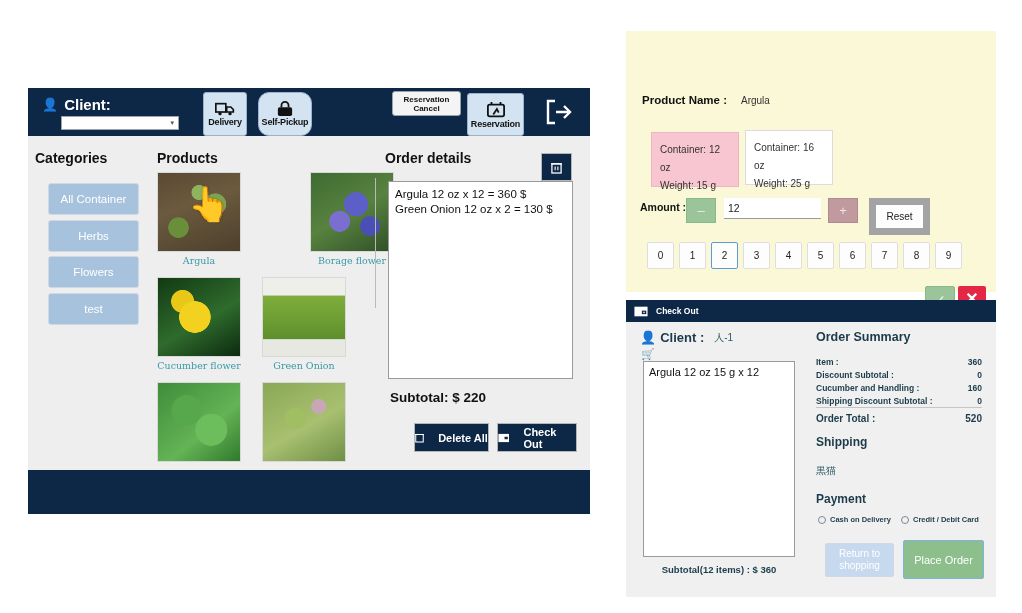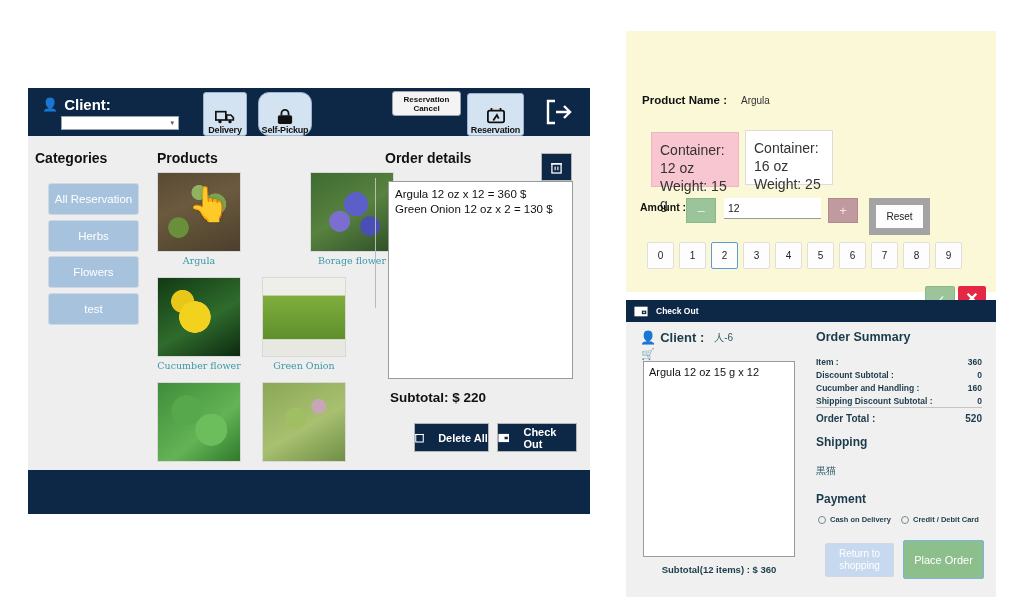--- a/index.html
+++ b/index.html
@@ -32,21 +32,21 @@
     background:#ffffff;border:1px solid #9aa3ad;
     font-size:8px;color:#333;
     display:flex;align-items:center;justify-content:flex-end;
     padding-right:4px;box-sizing:border-box;
   }
   .chev{font-size:7px;color:#555;}
 
   .hdr-btn{
     position:absolute;background:#d4e3f1;border:1px solid #9bb2c8;
     border-radius:3px;
-    display:flex;flex-direction:column;align-items:center;justify-content:flex-end;
+    display:flex;flex-direction:column;align-items:center;justify-content:center;
     color:#111;cursor:pointer;
   }
   .hdr-btn .lbl{font-size:9px;font-weight:bold;letter-spacing:-0.2px;}
   #btn-delivery{left:203px;top:92px;width:42px;height:42px;}
   #btn-selfpickup{left:258px;top:92px;width:52px;height:42px;border-radius:11px;}
   #btn-reservation{left:467px;top:93px;width:55px;height:41px;}
   #btn-reservation-cancel{
     position:absolute;left:392px;top:91px;width:67px;height:23px;
     background:#f4f4f4;border:1px solid #9aa3ad;border-radius:3px;
     display:flex;align-items:center;justify-content:center;text-align:center;
@@ -127,21 +127,21 @@
   }
   #spec-titlebar .t{color:#ffffff;font-size:8.5px;font-weight:bold;letter-spacing:0.1px;}
   #product-name-row{
     position:absolute;left:16px;top:63px;display:flex;align-items:baseline;gap:14px;
   }
   #product-name-row .k{font-size:11.5px;font-weight:bold;color:#111;}
   #product-name-row .v{font-size:10px;color:#333;}
   .spec-card{
     position:absolute;width:88px;height:55px;
     border:1px solid #dcdcdc;box-sizing:border-box;
-    padding:8px 8px 0 8px;font-size:14px;color:#333;line-height:18px;
+    padding:8px 8px 0 8px;font-size:10px;color:#333;line-height:18px;
     cursor:pointer;background:#ffffff;
   }
   .spec-card.selected{background:#f7c6d0;border-color:#f0b5c2;}
   #spec-card-0{left:25px;top:101px;}
   #spec-card-1{left:119px;top:99px;}
 
   #amount-label{position:absolute;left:14px;top:170px;font-size:10.5px;font-weight:bold;color:#111;}
   #btn-minus{
     position:absolute;left:60px;top:167px;width:28px;height:23px;background:#9bc49b;
     border:1px solid #8bb88b;display:flex;align-items:center;justify-content:center;
@@ -307,21 +307,21 @@
   <svg width="30" height="26" viewBox="0 0 30 26">
     <path d="M11 2 H4 V24 H11" fill="none" stroke="#ffffff" stroke-width="2.4"></path>
     <path d="M12 13 H26 M20 7 L26 13 L20 19" fill="none" stroke="#ffffff" stroke-width="2.4"></path>
   </svg>
 </div>
 
 <div class="col-title" id="cat-title">Categories</div>
 <div class="col-title" id="prod-title">Products</div>
 <div class="col-title" id="order-title">Order details</div>
 
-<div class="cat-btn" style="top:183px;">All Reservation</div>
+<div class="cat-btn" style="top:183px;">All Container</div>
 <div class="cat-btn" style="top:220px;">Herbs</div>
 <div class="cat-btn" style="top:256px;">Flowers</div>
 <div class="cat-btn" style="top:293px;">test</div>
 
 <div class="prod-cell" style="left:157px;top:172px;">
   <div class="prod-img img-argula">
     <span class="hand-cursor">👆</span>
   </div>
   <div class="prod-name">Argula</div>
 </div>
@@ -419,21 +419,21 @@
       <rect x="0.5" y="0.5" width="15" height="11" fill="#ffffff"></rect>
       <rect x="9" y="5" width="5" height="4" fill="#0d2747"></rect>
       <circle cx="11.5" cy="7" r="0.9" fill="#ffffff"></circle>
     </svg>
     <span class="t">Check Out</span>
   </div>
 
   <div id="co-client">
     <span class="person-glyph">👤</span>
     <span>Client :</span>
-    <span class="v">人-6</span>
+    <span class="v">人-1</span>
   </div>
 
   <div id="co-cart-icon">🛒</div>
 
   <div id="co-items-box" style="white-space:pre-line;">Argula 12 oz 15 g x 12</div>
   <div id="co-subtotal">Subtotal(12 items) : $ 360</div>
 
   <div id="co-summary-title">Order Summary</div>
 
   <div class="sum-row" style="top:57px;">

